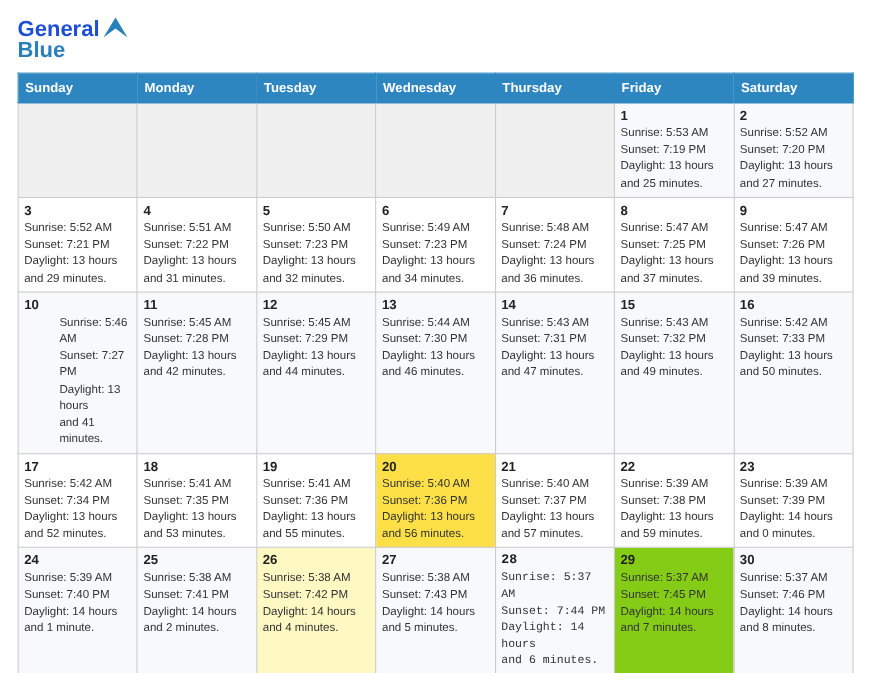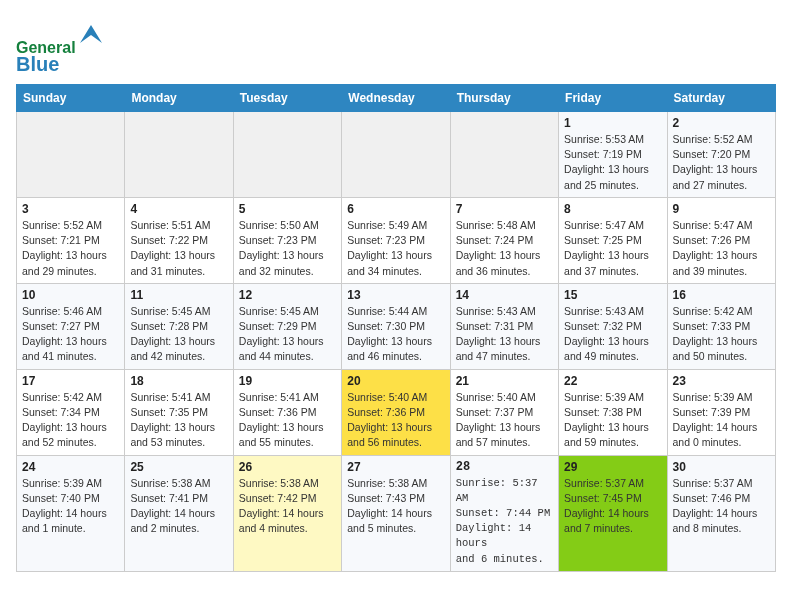--- a/index.html
+++ b/index.html
@@ -81,21 +81,21 @@
       align-items: center;
       gap: 2px;
     }
   </style>
 </head>
 <body>
 
 <div class="header">
   <div class="logo">
     <div class="logo-wrapper">
-      <span style="font-size:16px;font-weight:bold;color:#15803d;margin-top:23px;">General</span>
+      <span style="font-size:20px;font-weight:bold;color:#1d4ed8;">General</span>
       <svg width="22" height="18" viewBox="0 0 22 18" style="margin-left:2px;margin-top:-6px;">
         <polygon points="0,18 11,0 22,18 11,10" fill="#2980b9"></polygon>
       </svg>
     </div>
     <span style="font-size:20px;font-weight:bold;color:#2980b9;margin-top:-4px;">Blue</span>
   </div>
   <div class="title-block">
     <div class="month-title"></div>
     <div class="location"></div>
   </div>
@@ -182,21 +182,21 @@
           <span class="day-number">9</span>
           <div class="day-info" style="white-space: pre-line;">Sunrise: 5:47 AM
 Sunset: 7:26 PM
 Daylight: 13 hours
 and 39 minutes.</div>
         </td>
       </tr>
       <tr>
         <td style="background: rgb(247, 249, 252);">
           <span class="day-number">10</span>
-          <div class="day-info" style="white-space: pre-line;">Sunrise: 5:46 AM
+          <div class="day-info" style="white-space: pre-line; margin-left: 32px;">Sunrise: 5:46 AM
 Sunset: 7:27 PM
 Daylight: 13 hours
 and 41 minutes.</div>
         </td>
         <td style="background: rgb(247, 249, 252);">
           <span class="day-number">11</span>
           <div class="day-info" style="white-space: pre-line;">Sunrise: 5:45 AM
 Sunset: 7:28 PM
 Daylight: 13 hours
 and 42 minutes.</div>

